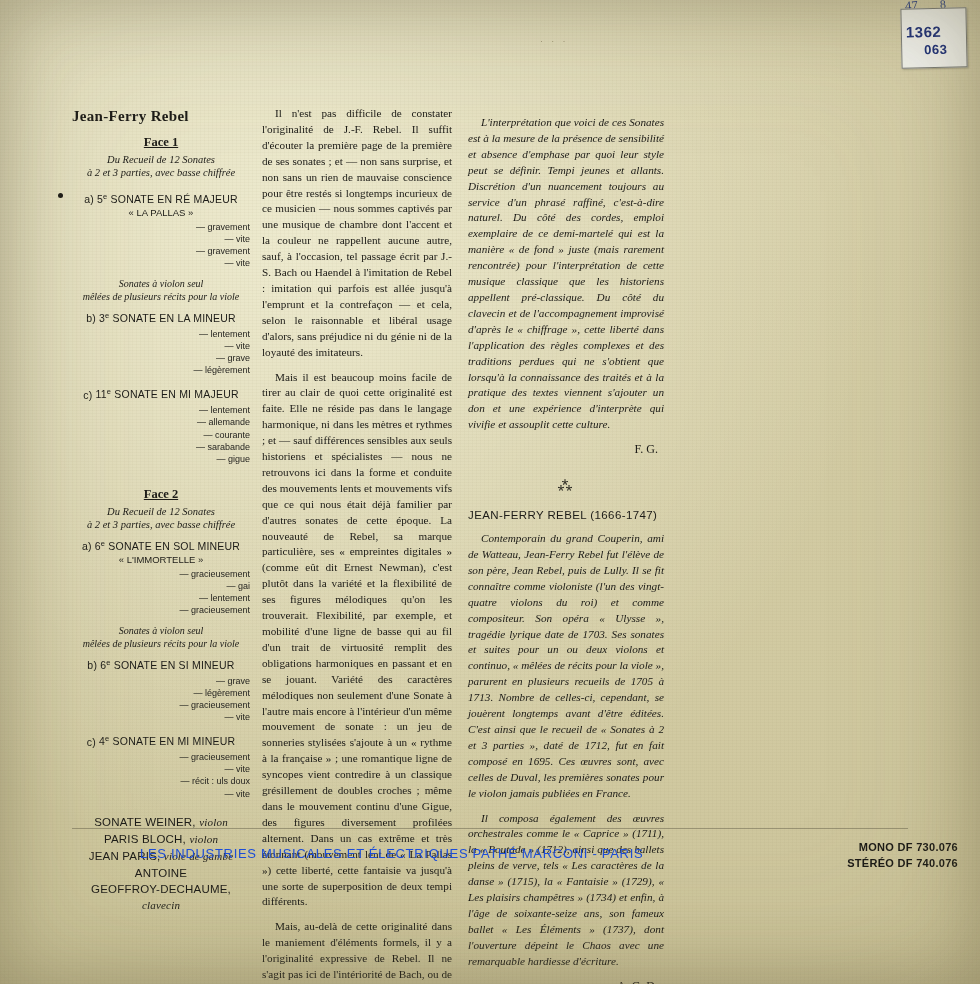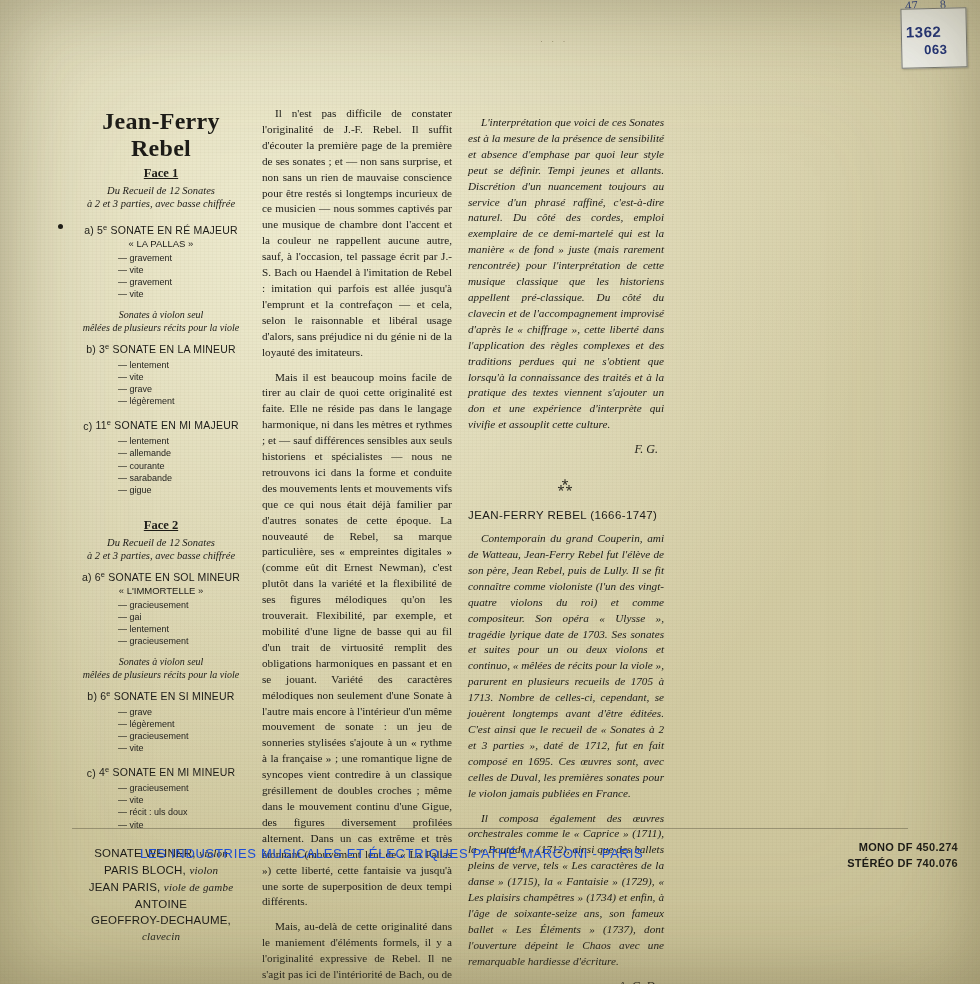--- a/index.html
+++ b/index.html
@@ -99,25 +99,25 @@
 
   
   #col-left {
     left: 72px;
     top: 108px;
     width: 178px;
     text-align: center;
   }
   .artist-name {
     font-family: "Liberation Serif", serif;
-    font-size: 24px;
+    font-size: 15px;
     font-weight: bold;
     letter-spacing: 0.3px;
-    text-align: center;
-    margin-bottom: 4px;
+    text-align: left;
+    margin-bottom: 10px;
   }
   .face-head {
     font-size: 12.5px;
     font-weight: bold;
     text-decoration: underline;
     margin-top: 2px;
     margin-bottom: 3px;
   }
   .recueil {
     font-size: 10.5px;
@@ -141,21 +141,21 @@
   }
   .track-sub {
     font-family: "Liberation Sans", sans-serif;
     font-size: 9.5px;
     margin-top: 1px;
   }
   .movements {
     margin: 3px 0 0 0;
     padding: 0;
     list-style: none;
-    text-align: left;
+    text-align: right;
     padding-left: 46px;
     font-size: 9px;
     font-family: "Liberation Sans", sans-serif;
     line-height: 1.35;
     color: #262521;
   }
   .movements li:before {
     content: "— ";
   }
   .interlude {
@@ -214,21 +214,20 @@
     text-align: justify;
     text-indent: 13px;
     margin: 0 0 9px 0;
     color: #1b1a16;
   }
   .para.ital {
     font-style: italic;
   }
   .signature {
     text-align: right;
-    font-style: italic;
     font-size: 12px;
     margin-top: 6px;
     margin-right: 6px;
   }
   .fleuron {
     text-align: center;
     font-size: 13px;
     letter-spacing: 2px;
     margin: 18px 0 16px 0;
     color: #2a2821;
@@ -448,20 +447,20 @@
   <div class="col" id="col-far" style="display: block; position: static; width: auto;">
     <p class="para ital">Il composa également des œuvres orchestrales comme le « Caprice » (1711), la « Boutade » (1712), ainsi que des ballets pleins de verve, tels « Les caractères de la danse » (1715), la « Fantaisie » (1729), « Les plaisirs champêtres » (1734) et enfin, à l'âge de soixante-seize ans, son fameux ballet « Les Éléments » (1737), dont l'ouverture dépeint le Chaos avec une remarquable hardiesse d'écriture.</p>
   </div>
       <div class="signature">A. G. D.</div>
     </div>
 
   <div id="footer">
     <div id="footer-rule"></div>
     <div id="footer-text">LES INDUSTRIES MUSICALES ET ÉLECTRIQUES PATHÉ MARCONI - PARIS</div>
     <div id="footer-codes">
-      <div>MONO DF 450.274</div>
+      <div>MONO DF 730.076</div>
       <div>STÉRÉO DF 740.076</div>
     </div>
   </div>
 
 </div>
 
 <div id="vignette"></div>
 
 </body></html>

